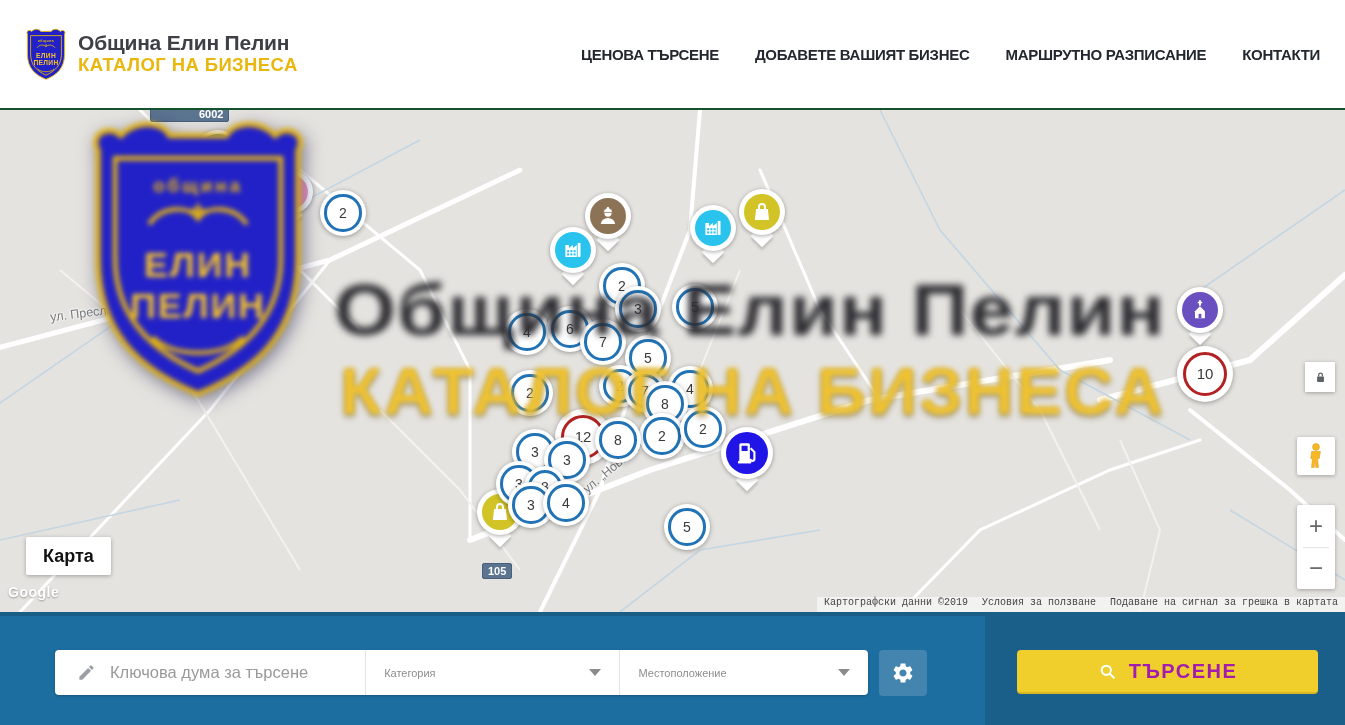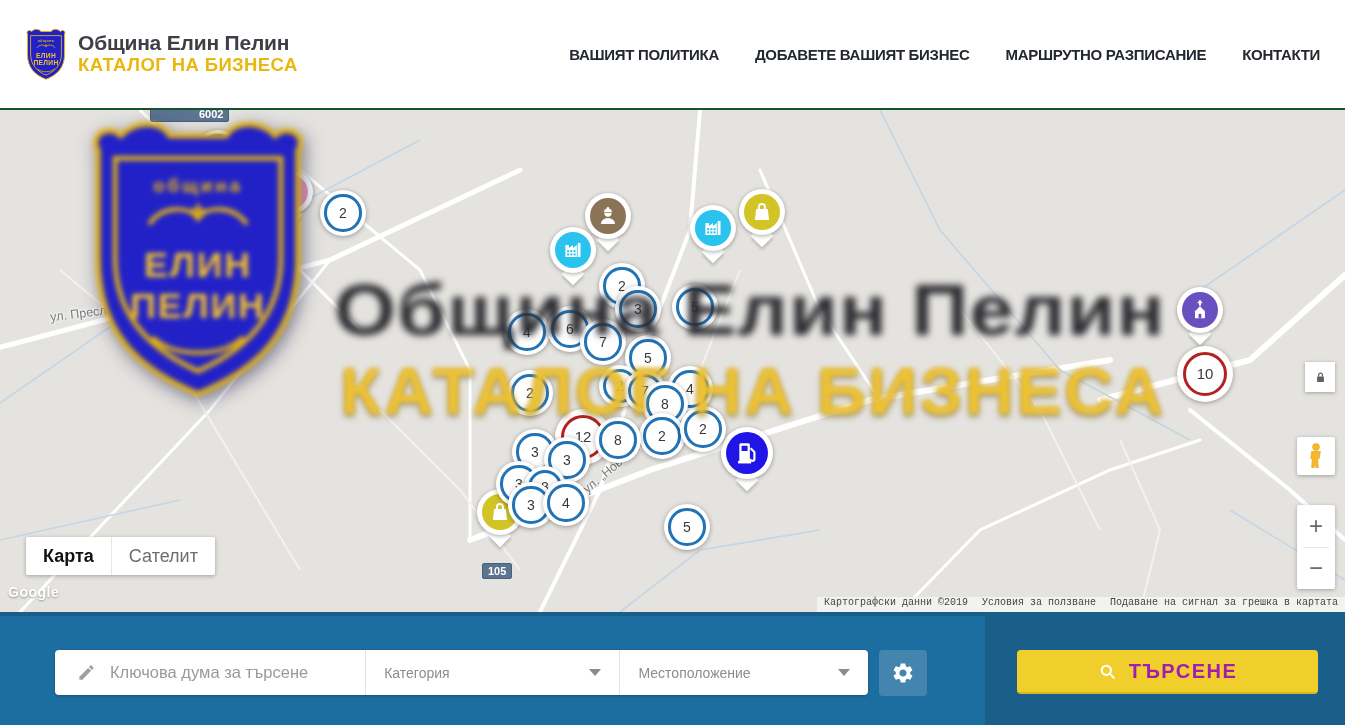--- a/index.html
+++ b/index.html
@@ -82,21 +82,21 @@
   .panel-dark{position:absolute;left:985px;top:-4px;width:360px;height:117px;background:#1a5f8a;}
   .search-group{position:absolute;left:55px;top:34px;width:813px;height:45px;background:#fff;border-radius:4px;
            display:flex;align-items:stretch;box-shadow:0 1px 3px rgba(0,0,0,.25);}
   .seg{display:flex;align-items:center;position:relative;}
   .seg-keyword{width:297px;padding-left:22px;gap:12px;}
   .seg-keyword svg{width:19px;height:19px;flex:0 0 auto;}
   .seg-keyword input{border:none;outline:none;font-size:16.5px;color:#555;width:220px;
            font-family:"Liberation Sans",sans-serif;background:transparent;}
   .seg-keyword input::placeholder{color:#9a9a9a;}
   .seg-select{width:261px;border-left:1px solid #e3e3e3;padding:0 18px;justify-content:space-between;
-           font-size:14px;color:#8d8d8d;cursor:pointer;box-sizing:border-box;}
+           font-size:11px;color:#8d8d8d;cursor:pointer;box-sizing:border-box;}
   .seg-location{width:255px;}
   .arrow-down{width:0;height:0;border-left:6px solid transparent;border-right:6px solid transparent;
            border-top:7px solid #8b8b8b;}
   .gear-btn{position:absolute;left:879px;top:34px;width:48px;height:46px;background:#4385af;border-radius:4px;
            display:flex;align-items:center;justify-content:center;cursor:pointer;border:none;}
   .gear-btn svg{width:24px;height:24px;}
   .search-btn{position:absolute;left:1017px;top:34px;width:301px;height:44px;background:#f0cf2d;border:none;
            border-radius:4px;border-bottom:2px solid #d9b822;display:flex;align-items:center;justify-content:center;
            gap:12px;cursor:pointer;}
   .search-btn svg{width:19px;height:19px;}
@@ -118,21 +118,21 @@
     <text x="60" y="84" text-anchor="middle" font-family="Liberation Sans, sans-serif" font-size="19" font-weight="bold" letter-spacing="1" fill="#f2c12e">ЕЛИН</text>
     <text x="60" y="106" text-anchor="middle" font-family="Liberation Sans, sans-serif" font-size="19" font-weight="bold" letter-spacing="1" fill="#f2c12e">ПЕЛИН</text>
     <path d="M36 116 C46 127 74 127 84 116" stroke="#e8b70c" stroke-width="2.2" fill="none"></path>
   </svg></div>
       <div>
         <div class="brand-title">Община Елин Пелин</div>
         <div class="brand-subtitle">КАТАЛОГ НА БИЗНЕСА</div>
       </div>
     </div>
     <div class="nav">
-      <a>ВАШИЯТ ПОЛИТИКА</a>
+      <a>ЦЕНОВА ТЪРСЕНЕ</a>
       <a>ДОБАВЕТЕ ВАШИЯТ БИЗНЕС</a>
       <a>МАРШРУТНО РАЗПИСАНИЕ</a>
       <a>КОНТАКТИ</a>
     </div>
   </div>
 
   <div class="map">
     <svg class="roads" width="1345" height="502" viewBox="0 0 1345 502">
       <g stroke="#ffffff" fill="none" stroke-linecap="round">
         <path d="M-10 240 L330 150 L520 60" stroke-width="5"></path>
@@ -445,21 +445,20 @@
     <text x="60" y="84" text-anchor="middle" font-family="Liberation Sans, sans-serif" font-size="19" font-weight="bold" letter-spacing="1" fill="#f2c12e">ЕЛИН</text>
     <text x="60" y="106" text-anchor="middle" font-family="Liberation Sans, sans-serif" font-size="19" font-weight="bold" letter-spacing="1" fill="#f2c12e">ПЕЛИН</text>
     <path d="M36 116 C46 127 74 127 84 116" stroke="#e8b70c" stroke-width="2.2" fill="none"></path>
   </svg></div>
       <div class="wm-title">Община Елин Пелин</div>
       <div class="wm-subtitle">КАТАЛОГ НА БИЗНЕСА</div>
     </div>
 
     <div class="maptype">
       <div class="mt-btn mt-map">Карта</div>
-      <div class="mt-btn mt-sat">Сателит</div>
     </div>
     <div class="google-logo">Google</div>
     <div class="attribution">
       <span>Картографски данни ©2019</span>
       <span class="attr-link">Условия за ползване</span>
       <span class="attr-link">Подаване на сигнал за грешка в картата</span>
     </div>
 
     <div class="ctrl-lock">
       <svg viewBox="0 0 24 24">

